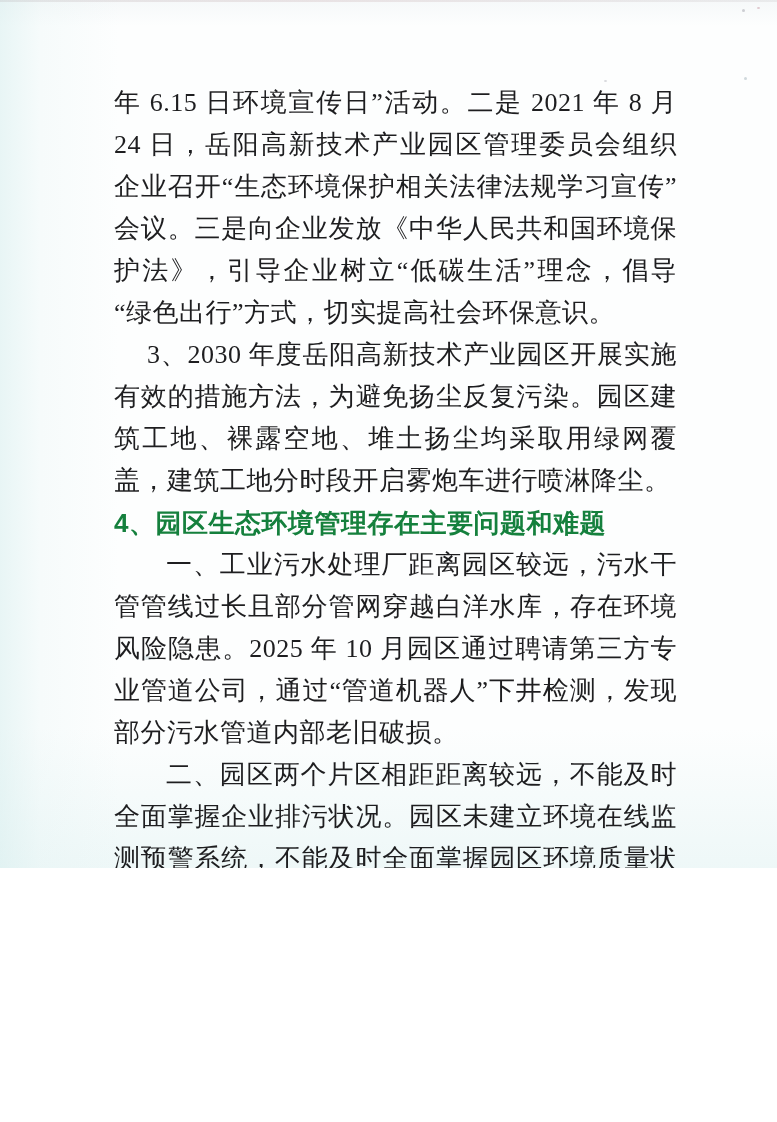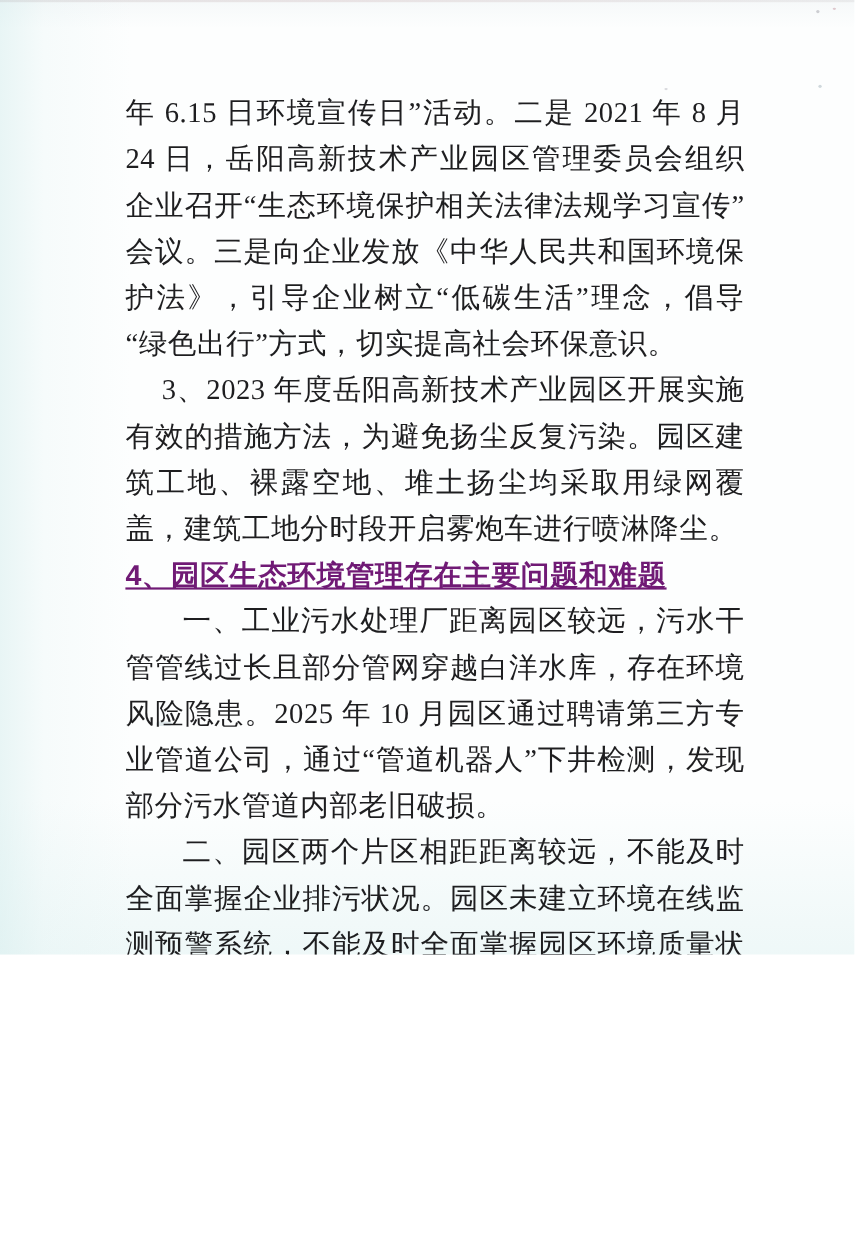--- a/index.html
+++ b/index.html
@@ -62,39 +62,38 @@
   }
   p.indent-num { text-indent: 33px; }
   p.indent-cjk { text-indent: 52px; }
   .section-heading {
     margin: 34px 0 26px 0;
     font-family: "Liberation Sans", "DejaVu Sans", sans-serif;
     font-weight: bold;
     font-size: 26px;
     line-height: 42px;
     letter-spacing: 1px;
-    color: #701a75;
-    text-decoration: underline;
+    color: #15803d;
   }
 </style>
 </head>
 <body>
 
 <div class="scan-page">
   <div class="edge-tint"></div>
   <div class="top-edge-line"></div>
   <div class="speck s1"></div>
   <div class="speck s2"></div>
   <div class="speck s3"></div>
   <div class="speck s4"></div>
   <div class="speck s5"></div>
   <div class="speck s6"></div>
   <div class="speck s7"></div>
   <div class="speck s8"></div>
 
   <div class="text-block">
     <p>年 6.15 日环境宣传日”活动。二是 2021 年 8 月 24 日，岳阳高新技术产业园区管理委员会组织企业召开“生态环境保护相关法律法规学习宣传”会议。三是向企业发放《中华人民共和国环境保护法》，引导企业树立“低碳生活”理念，倡导“绿色出行”方式，切实提高社会环保意识。</p>
-    <p class="indent-num">3、2023 年度岳阳高新技术产业园区开展实施有效的措施方法，为避免扬尘反复污染。园区建筑工地、裸露空地、堆土扬尘均采取用绿网覆盖，建筑工地分时段开启雾炮车进行喷淋降尘。</p>
+    <p class="indent-num">3、2030 年度岳阳高新技术产业园区开展实施有效的措施方法，为避免扬尘反复污染。园区建筑工地、裸露空地、堆土扬尘均采取用绿网覆盖，建筑工地分时段开启雾炮车进行喷淋降尘。</p>
     <p class="section-heading">4、园区生态环境管理存在主要问题和难题</p>
     <p class="indent-cjk">一、工业污水处理厂距离园区较远，污水干管管线过长且部分管网穿越白洋水库，存在环境风险隐患。2025 年 10 月园区通过聘请第三方专业管道公司，通过“管道机器人”下井检测，发现部分污水管道内部老旧破损。</p>
     <p class="indent-cjk">二、园区两个片区相距距离较远，不能及时全面掌握企业排污状况。园区未建立环境在线监测预警系统，不能及时全面掌握园区环境质量状况。</p>
   </div>
 </div>
 
 </body></html>

